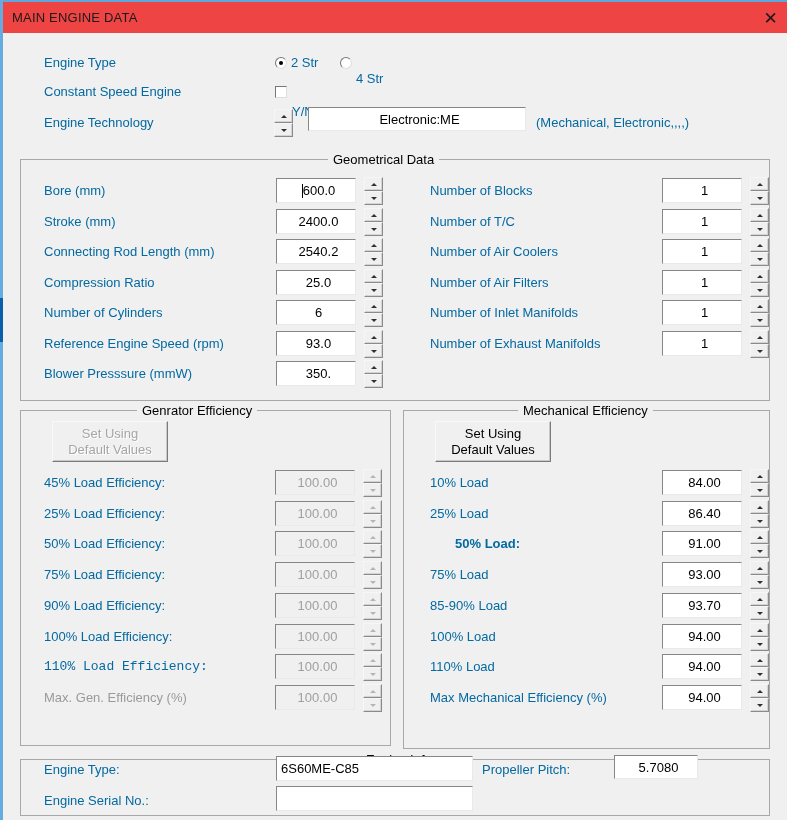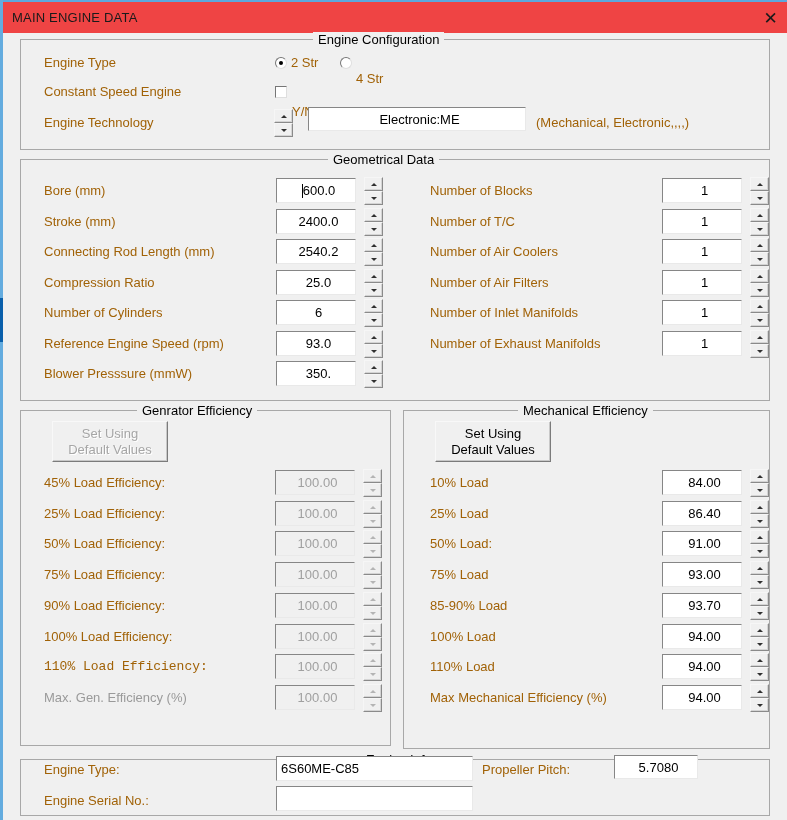--- a/index.html
+++ b/index.html
@@ -44,21 +44,21 @@
     background:transparent;
   }
   .group-title{
     position:absolute;top:-8px;
     background:#f0f0f0;padding:0 5px;
     font-size:13px;color:#000;white-space:nowrap;
   }
 
   
   .lbl{
-    position:absolute;white-space:nowrap;font-size:13px;color:#a16207;
+    position:absolute;white-space:nowrap;font-size:13px;color:#0369a1;
     line-height:16px;
   }
   .lbl.dim{color:#9a9a9a;}
 
   
   .tbox{
     position:absolute;box-sizing:border-box;
     background:#ffffff;
     border-top:1px solid #868686;
     border-left:1px solid #868686;
@@ -145,23 +145,20 @@
   <div id="left-border"></div>
   <div id="left-thumb"></div>
 
   <div id="titlebar">
     <div id="title-text">MAIN ENGINE DATA</div>
     <div id="close-btn">✕</div>
   </div>
 
   <div id="client">
 
-    <div class="group" style="left:17px;top:6px;width:750px;height:111px;">
-      <div class="group-title" style="left:292px;">Engine Configuration</div>
-    </div>
 
     <div class="lbl" style="left:41px;top:22px;">Engine Type</div>
 
     <div class="radio" style="left:272px;top:24px;">
       <div class="dot"></div>
     </div>
     <div class="lbl" style="left:288px;top:22px;">2 Str</div>
 
     <div class="radio" style="left:337px;top:24px;"></div>
     <div class="lbl" style="left:353px;top:22px;margin-top:16px;">4 Str</div>
@@ -479,21 +476,21 @@
           <span>86.40</span>
         </div>
         <div class="spin" style="left:747px;top:467px;">
           <div class="half up">
             <i class="arw"></i>
           </div>
           <div class="half dn">
             <i class="arw"></i>
           </div>
         </div>
-        <div class="lbl" style="left:427px;top:503px;">50% Load:</div>
+        <div class="lbl" style="left:452px;top:503px;font-weight:bold;">50% Load:</div>
         <div class="tbox center" style="left:659px;top:498px;width:80px;height:25px;">
           <span>91.00</span>
         </div>
         <div class="spin" style="left:747px;top:497px;">
           <div class="half up">
             <i class="arw"></i>
           </div>
           <div class="half dn">
             <i class="arw"></i>
           </div>

